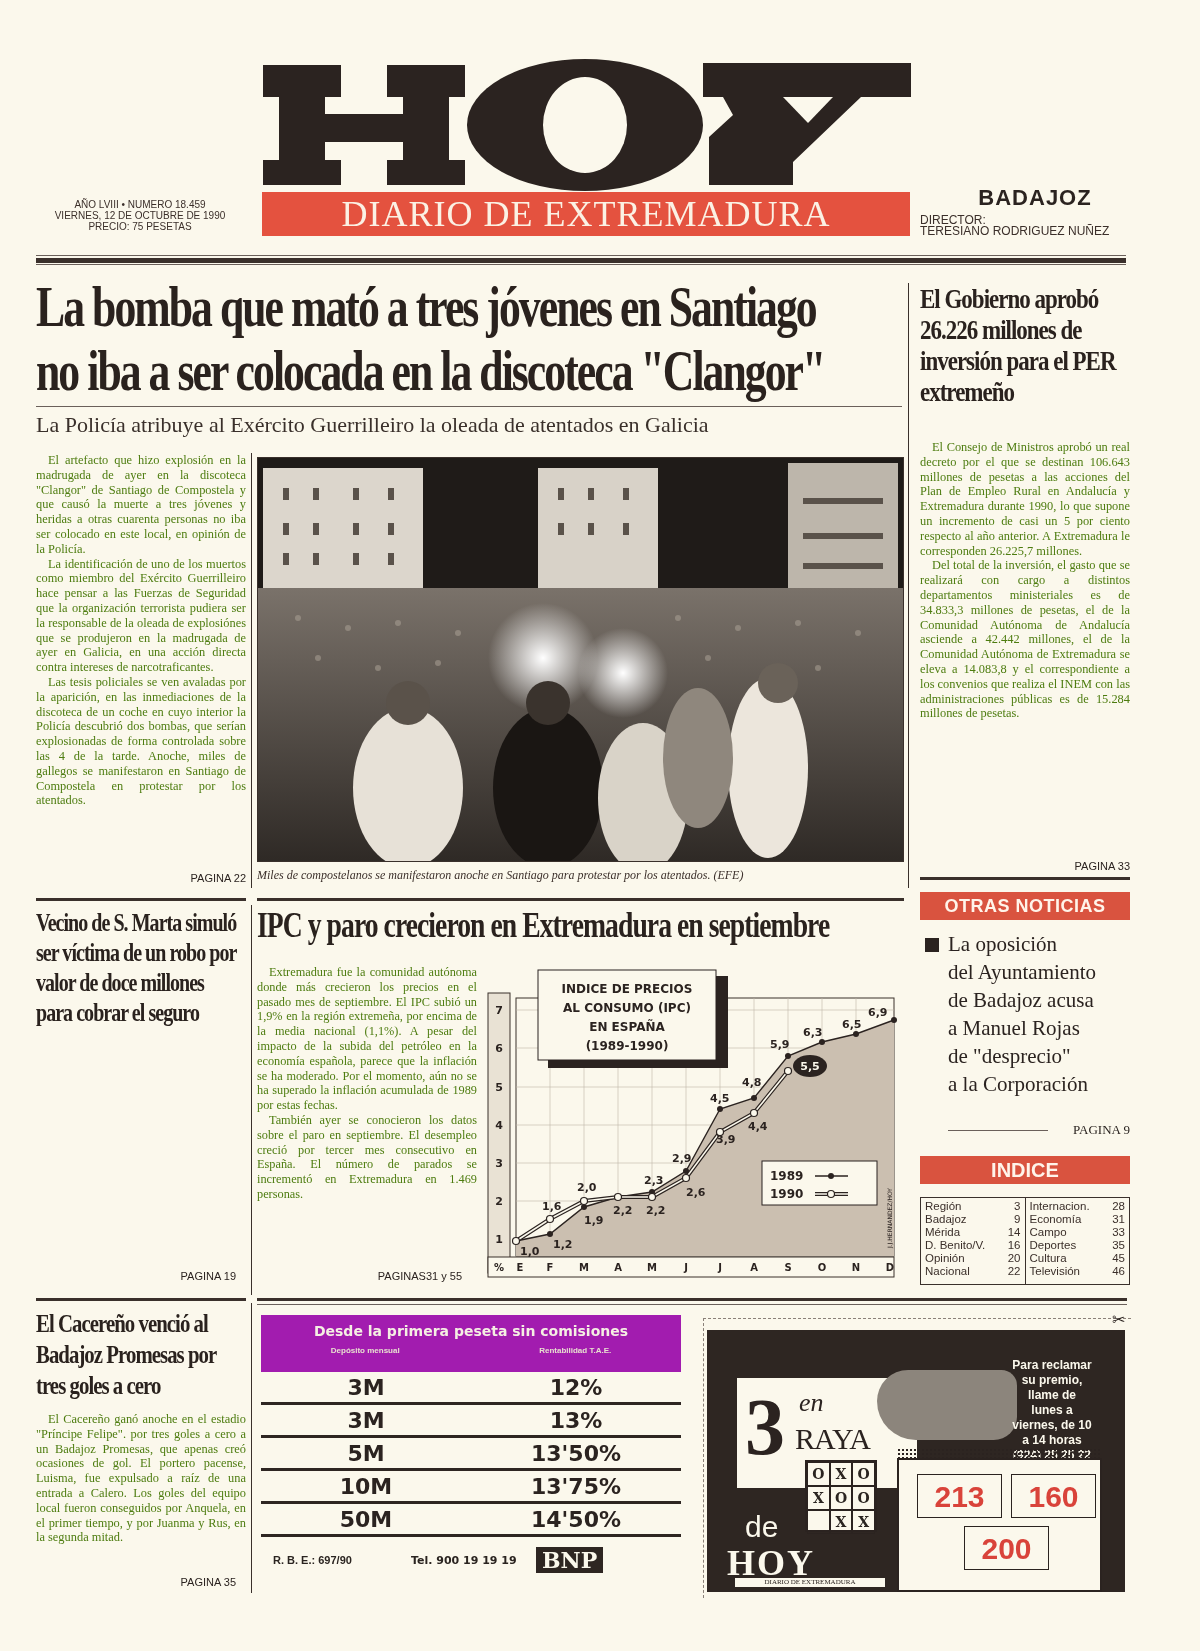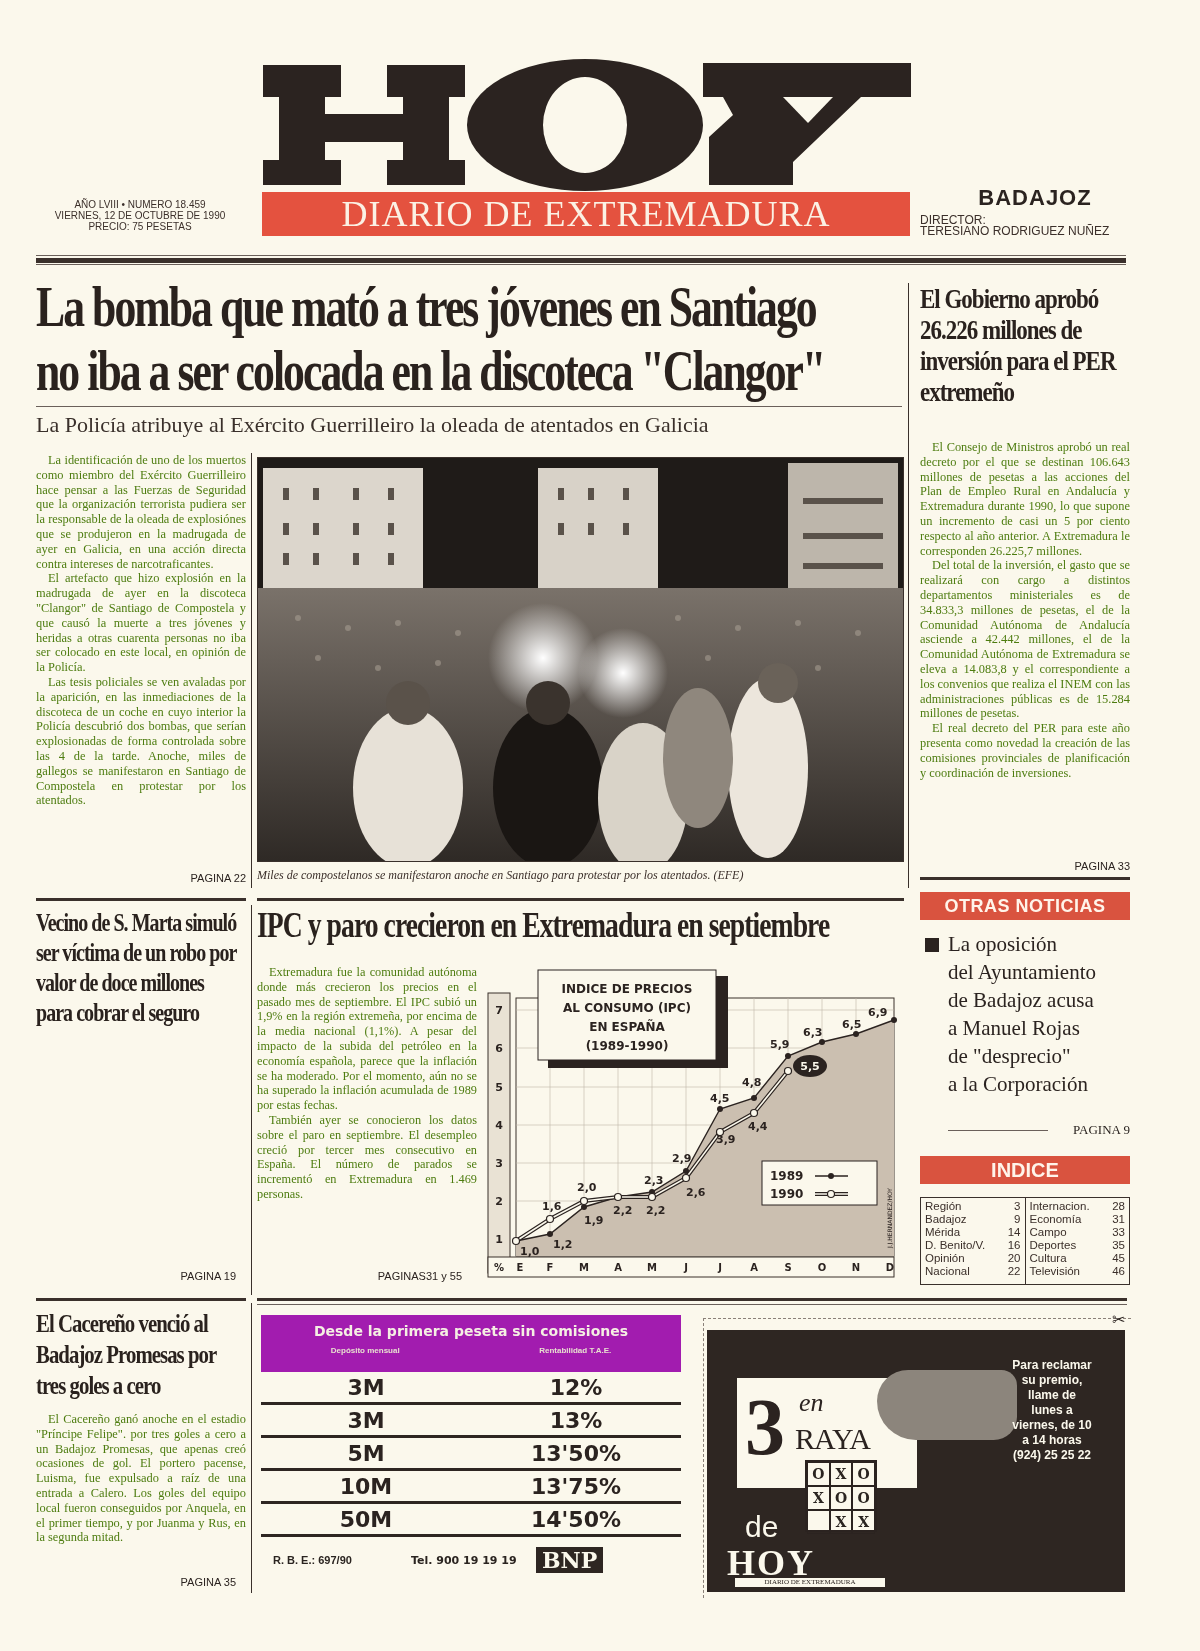--- a/index.html
+++ b/index.html
@@ -90,22 +90,22 @@
 <div class="abs rule-thin" style="left:36px; top:264px; width:1090px;"></div>
 
 <div class="abs headline">
   <div>La bomba que mató a tres jóvenes en Santiago</div>
   <div>no iba a ser colocada en la discoteca "Clangor"</div>
 </div>
 <div class="abs rule-thin" style="left:36px; top:406px; width:866px;"></div>
 <div class="abs subhead">La Policía atribuye al Exército Guerrilleiro la oleada de atentados en Galicia</div>
 
 <div class="abs body-text" style="left:36px; top:453px; width:210px;">
+  <p>El artefacto que hizo explosión en la madrugada de ayer en la discoteca "Clangor" de Santiago de Compostela y que causó la muerte a tres jóvenes y heridas a otras cuarenta personas no iba ser colocado en este local, en opinión de la Policía.</p>
   <p>La identificación de uno de los muertos como miembro del Exército Guerrilleiro hace pensar a las Fuerzas de Seguridad que la organización terrorista pudiera ser la responsable de la oleada de explosiónes que se produjeron en la madrugada de ayer en Galicia, en una acción directa contra intereses de narcotraficantes.</p>
-  <p>El artefacto que hizo explosión en la madrugada de ayer en la discoteca "Clangor" de Santiago de Compostela y que causó la muerte a tres jóvenes y heridas a otras cuarenta personas no iba ser colocado en este local, en opinión de la Policía.</p>
   <p>Las tesis policiales se ven avaladas por la aparición, en las inmediaciones de la discoteca de un coche en cuyo interior la Policía descubrió dos bombas, que serían explosionadas de forma controlada sobre las 4 de la tarde. Anoche, miles de gallegos se manifestaron en Santiago de Compostela en protestar por los atentados.</p>
 </div>
 <div class="abs pagina" style="left:36px; top:872px; width:210px;">PAGINA 22</div>
 
 <div class="abs photo">
   <svg width="647" height="405" viewBox="0 0 647 405">
     <defs>
       <radialGradient id="glow" cx="50%" cy="50%" r="50%">
         <stop offset="0%" stop-color="#ffffff" stop-opacity="1"></stop>
         <stop offset="100%" stop-color="#ffffff" stop-opacity="0"></stop>
@@ -176,21 +176,20 @@
 </div>
 <div class="abs caption">Miles de compostelanos se manifestaron anoche  en Santiago para protestar por los atentados. (EFE)</div>
 
 <div class="abs col-rule" style="left:251px; top:453px; height:435px;"></div>
 <div class="abs col-rule" style="left:908px; top:283px; height:605px;"></div>
 
 <div class="abs side-head" style="width:280px;">El Gobierno aprobó 26.226 millones de inversión para el PER extremeño</div>
 <div class="abs body-text" style="left:920px; top:440px; width:210px;">
   <p>El Consejo de Ministros aprobó un real decreto por el que se destinan 106.643 millones de pesetas a las acciones del Plan de Empleo Rural en Andalucía y Extremadura durante 1990, lo que supone un incremento de casi un 5 por ciento respecto al año anterior. A Extremadura le corresponden 26.225,7 millones.</p>
   <p>Del total de la inversión, el gasto que se realizará con cargo a distintos departamentos ministeriales es de 34.833,3 millones de pesetas, el de la Comunidad Autónoma de Andalucía asciende a 42.442 millones, el de la Comunidad Autónoma de Extremadura se eleva a 14.083,8 y el correspondiente a los convenios que realiza el INEM con las administraciones públicas es de 15.284 millones de pesetas.</p>
-  <p>El real decreto del PER para este año presenta como novedad la creación de las comisiones provinciales de planificación y coordinación de inversiones.</p>
 </div>
 <div class="abs pagina" style="left:920px; top:860px; width:210px;">PAGINA 33</div>
 <div class="abs rule-thick" style="left:920px; top:877px; width:210px; height:3px;"></div>
 
 <div class="abs rule-thick" style="left:36px; top:898px; width:210px; height:3px;"></div>
 <div class="abs rule-thick" style="left:257px; top:898px; width:647px; height:3px;"></div>
 
 <div class="abs sec-head" style="left:36px; top:908px; width:260px; font-size:25px; line-height:30px; transform:scaleX(0.8);">Vecino de S. Marta simuló ser víctima de un robo por valor de doce millones para cobrar el seguro</div>
 <div class="abs body-text" style="left:36px; top:1070px; width:210px;">
 </div>
@@ -482,13 +481,19 @@
   <div class="abs sans" style="left:280px; top:28px; width:130px; color:#fbf8ec; font-size:12px; font-weight:bold; line-height:15px; text-align:center;">
     <div>Para reclamar</div>
     <div>su premio,</div>
     <div>llame de</div>
     <div>lunes a</div>
     <div>viernes, de 10</div>
     <div>a 14 horas</div>
     <div>(924) 25 25 22</div>
   </div>
 
+  <div class="abs" style="left:190px; top:128px; width:205px; height:134px; background:#fbf8ec; border:2px solid #2b2320;">
+    <div class="abs" style="left:-2px; top:-12px; width:205px; height:12px; background-image:radial-gradient(#2b2320 30%, transparent 31%); background-size:4px 4px;"></div>
+    <div class="abs sans" style="left:18px; top:14px; width:85px; height:44px; border:1px solid #2b2320; color:#d9433a; font-weight:bold; font-size:30px; text-align:center; line-height:44px;">213</div>
+    <div class="abs sans" style="left:112px; top:14px; width:85px; height:44px; border:1px solid #2b2320; color:#d9433a; font-weight:bold; font-size:30px; text-align:center; line-height:44px;">160</div>
+    <div class="abs sans" style="left:65px; top:66px; width:85px; height:44px; border:1px solid #2b2320; color:#d9433a; font-weight:bold; font-size:30px; text-align:center; line-height:44px;">200</div>
+  </div>
 </div>
 
 </body></html>

